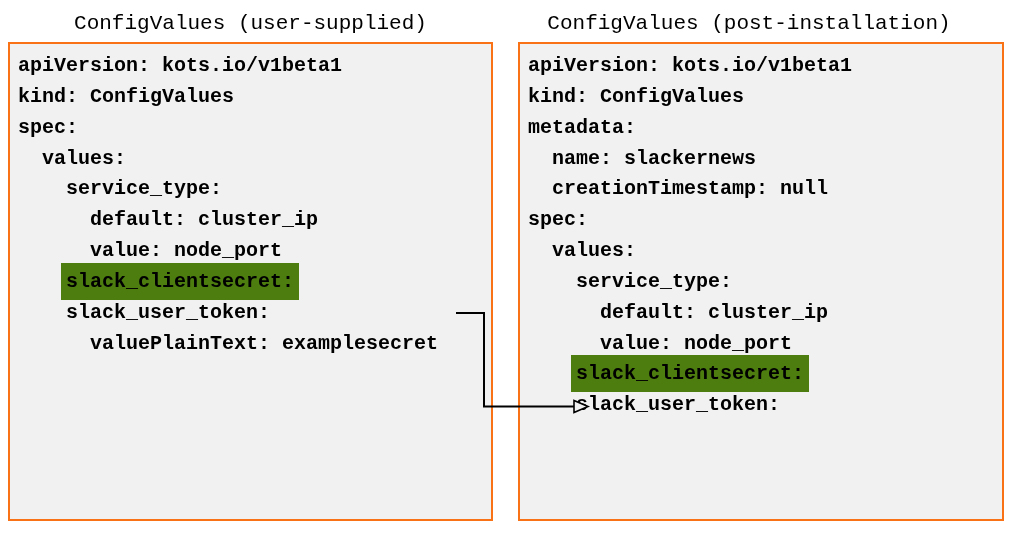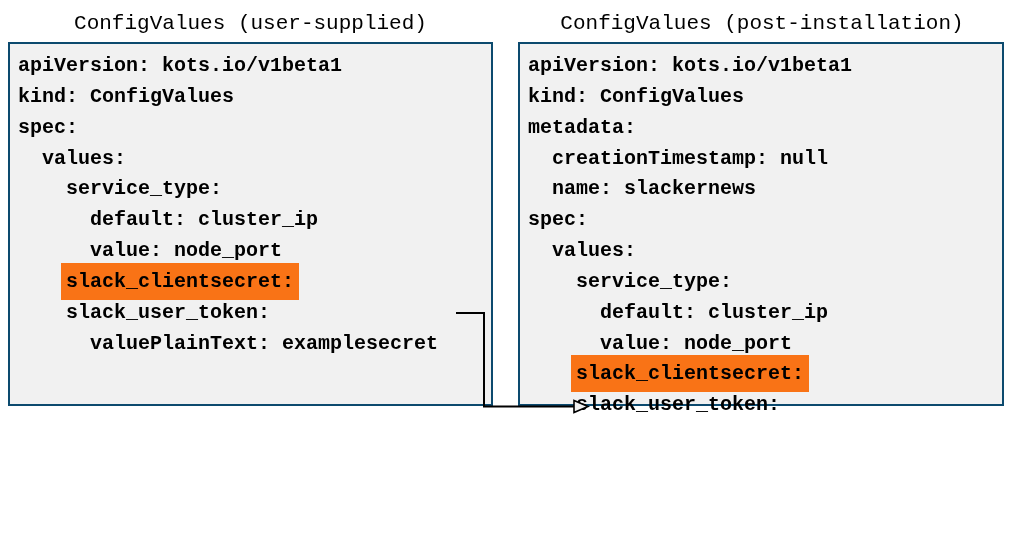--- a/index.html
+++ b/index.html
@@ -22,44 +22,44 @@
     top: 11px;
     height: 26px;
     line-height: 26px;
     text-align: center;
     font-size: 21px;
     font-weight: normal;
     color: #000000;
     white-space: pre;
   }
   .title-left  { left: 8px;   width: 485px; }
-  .title-right { left: 519px; width: 486px; }
+  .title-right { left: 506px; width: 486px; }
   .panel {
     position: absolute;
     top: 42px;
-    height: 364px;
+    height: 479px;
     box-sizing: border-box;
     background: #f1f1f1;
-    border: 2px solid #0c4a6e;
+    border: 2px solid #f97316;
   }
   .panel-left  { left: 8px;   width: 485px; }
   .panel-right { left: 518px; width: 486px; }
   .code {
     padding: 7px 0 0 8px;
   }
   .line {
     height: 30.85px;
     line-height: 30.85px;
     font-size: 20px;
     font-weight: bold;
     color: #000000;
     white-space: pre;
   }
   .txt.hl {
-    background: #f97316;
+    background: #4d7c0f;
     padding: 7px 5px;
     margin-left: -5px;
   }
   .arrow-overlay {
     position: absolute;
     left: 0;
     top: 0;
     width: 1019px;
     height: 559px;
     pointer-events: none;
@@ -86,22 +86,22 @@
       <div class="line"><span class="ind">    </span><span class="txt">slack_user_token:</span></div>
       <div class="line"><span class="ind">      </span><span class="txt">valuePlainText: examplesecret</span></div>
     </div>
   </div>
 
   <div class="panel panel-right">
     <div class="code">
       <div class="line"><span class="ind"></span><span class="txt">apiVersion: kots.io/v1beta1</span></div>
       <div class="line"><span class="ind"></span><span class="txt">kind: ConfigValues</span></div>
       <div class="line"><span class="ind"></span><span class="txt">metadata:</span></div>
+      <div class="line"><span class="ind">  </span><span class="txt">name: slackernews</span></div>
       <div class="line"><span class="ind">  </span><span class="txt">creationTimestamp: null</span></div>
-      <div class="line"><span class="ind">  </span><span class="txt">name: slackernews</span></div>
       <div class="line"><span class="ind"></span><span class="txt">spec:</span></div>
       <div class="line"><span class="ind">  </span><span class="txt">values:</span></div>
       <div class="line"><span class="ind">    </span><span class="txt">service_type:</span></div>
       <div class="line"><span class="ind">      </span><span class="txt">default: cluster_ip</span></div>
       <div class="line"><span class="ind">      </span><span class="txt">value: node_port</span></div>
       <div class="line"><span class="ind">    </span><span class="txt hl">slack_clientsecret:</span></div>
       <div class="line"><span class="ind">    </span><span class="txt">slack_user_token:</span></div>
     </div>
   </div>
 

